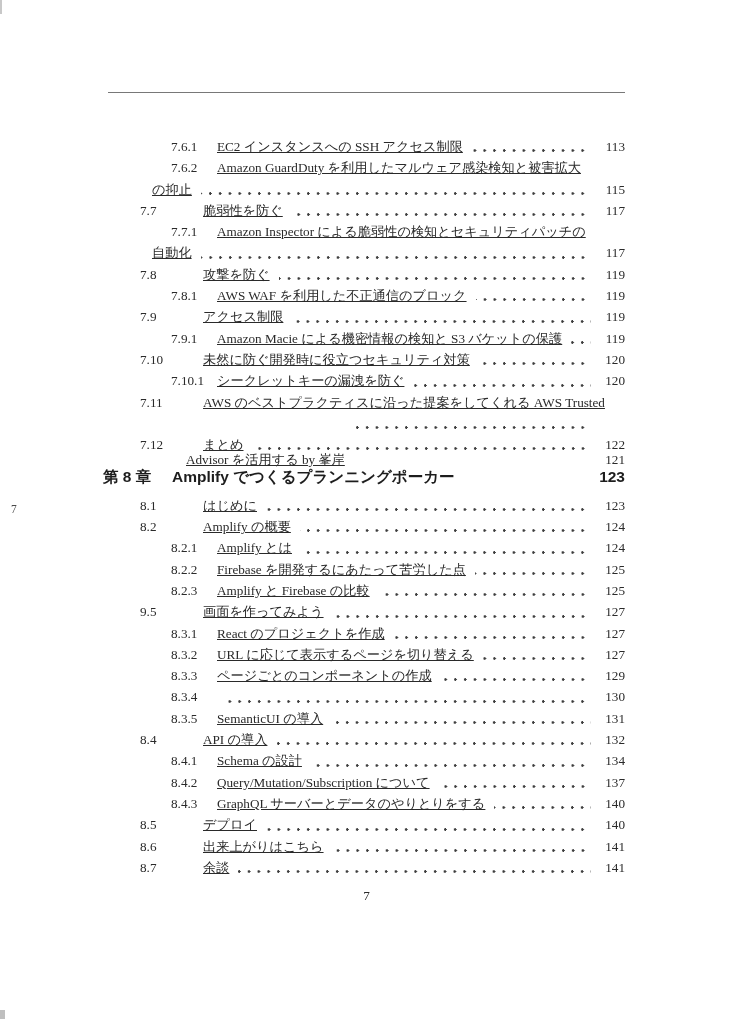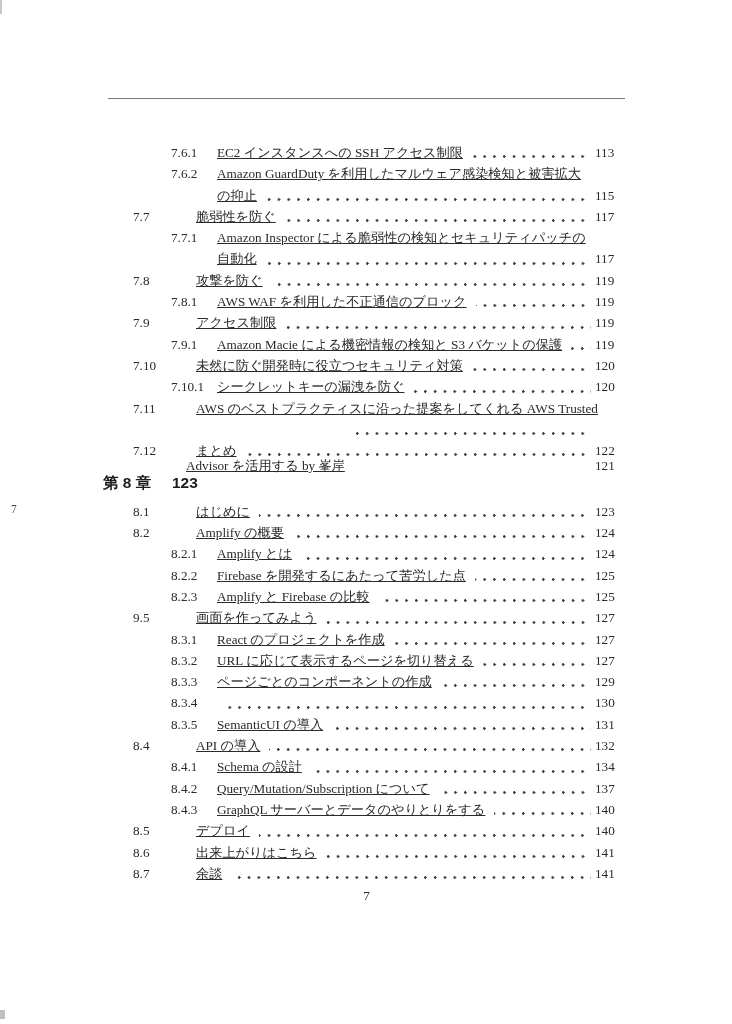--- a/index.html
+++ b/index.html
@@ -12,46 +12,46 @@
     position:relative;
   }
   .page { position:absolute; left:0; top:0; width:732px; height:1024px; background:#fff; }
 
   
   .edge-artifact-top    { position:absolute; left:0; top:0;     width:2px; height:14px; background:#c8c8c8; }
   .edge-artifact-bottom { position:absolute; left:0; top:1010px; width:5px; height:9px;  background:#bfbfbf; }
 
   
   .content {
-    position:absolute; left:108px; top:98px; width:517px;
+    position:absolute; left:108px; top:92px; width:517px;
     border-top:1.5px solid #787878;
     padding-top:43px;
     font-size:13.2px;
     line-height:21.3px;
   }
 
   .row { display:flex; align-items:baseline; height:21.3px; white-space:nowrap; }
   .num   { flex:0 0 auto; }
-  .lv1 > .num { margin-left:25px; width:63px; }
+  .lv1 > .num { margin-left:32px; width:63px; }
   .lv2 > .num { margin-left:63px; width:46px; }
   .cont.lv1 > .title { margin-left:78px;margin-top:36px; }
-  .cont.lv2 > .title { margin-left:109px; }
+  .cont.lv2 > .title { margin-left:44px; }
   .title { flex:0 0 auto;text-decoration:underline; }
 
   .leader {
     flex:1 1 auto;
     align-self:flex-end;
     height:5px;
     margin:0 4px 4px 9px;
     background-image:radial-gradient(circle at 1.3px 2.5px, #3d3d3d 1.1px, rgba(0,0,0,0) 1.5px);
     background-size:9.8px 5px;
     background-repeat:repeat-x;
     background-position:right bottom;
   }
-  .pg { flex:0 0 30px; text-align:left; }
+  .pg { flex:0 0 30px; text-align:right; }
 
   .chapter-heading {
     display:flex; align-items:flex-end;
     margin:11px 0 7px -5px;
     font-family:"Liberation Sans","DejaVu Sans",sans-serif;
     font-weight:bold;
     font-size:15.5px;
     color:#1d1d1d;
     white-space:nowrap;
   }
@@ -166,20 +166,21 @@
         <div class="row lv1">
     <span class="num">7.12</span>
     <span class="title">まとめ</span>
     <span class="leader"></span>
     <span class="pg">122</span>
   </div>
       </div>
 
     <div class="chapter-heading">
       <span class="ch-label">第 8 章</span>
+      <span class="ch-title">Amplify でつくるプランニングポーカー</span>
       <span class="ch-pg">123</span>
     </div>
 
     <div id="ch8-rows">
         <div class="row lv1">
     <span class="num">8.1</span>
     <span class="title">はじめに</span>
     <span class="leader"></span>
     <span class="pg">123</span>
   </div>

